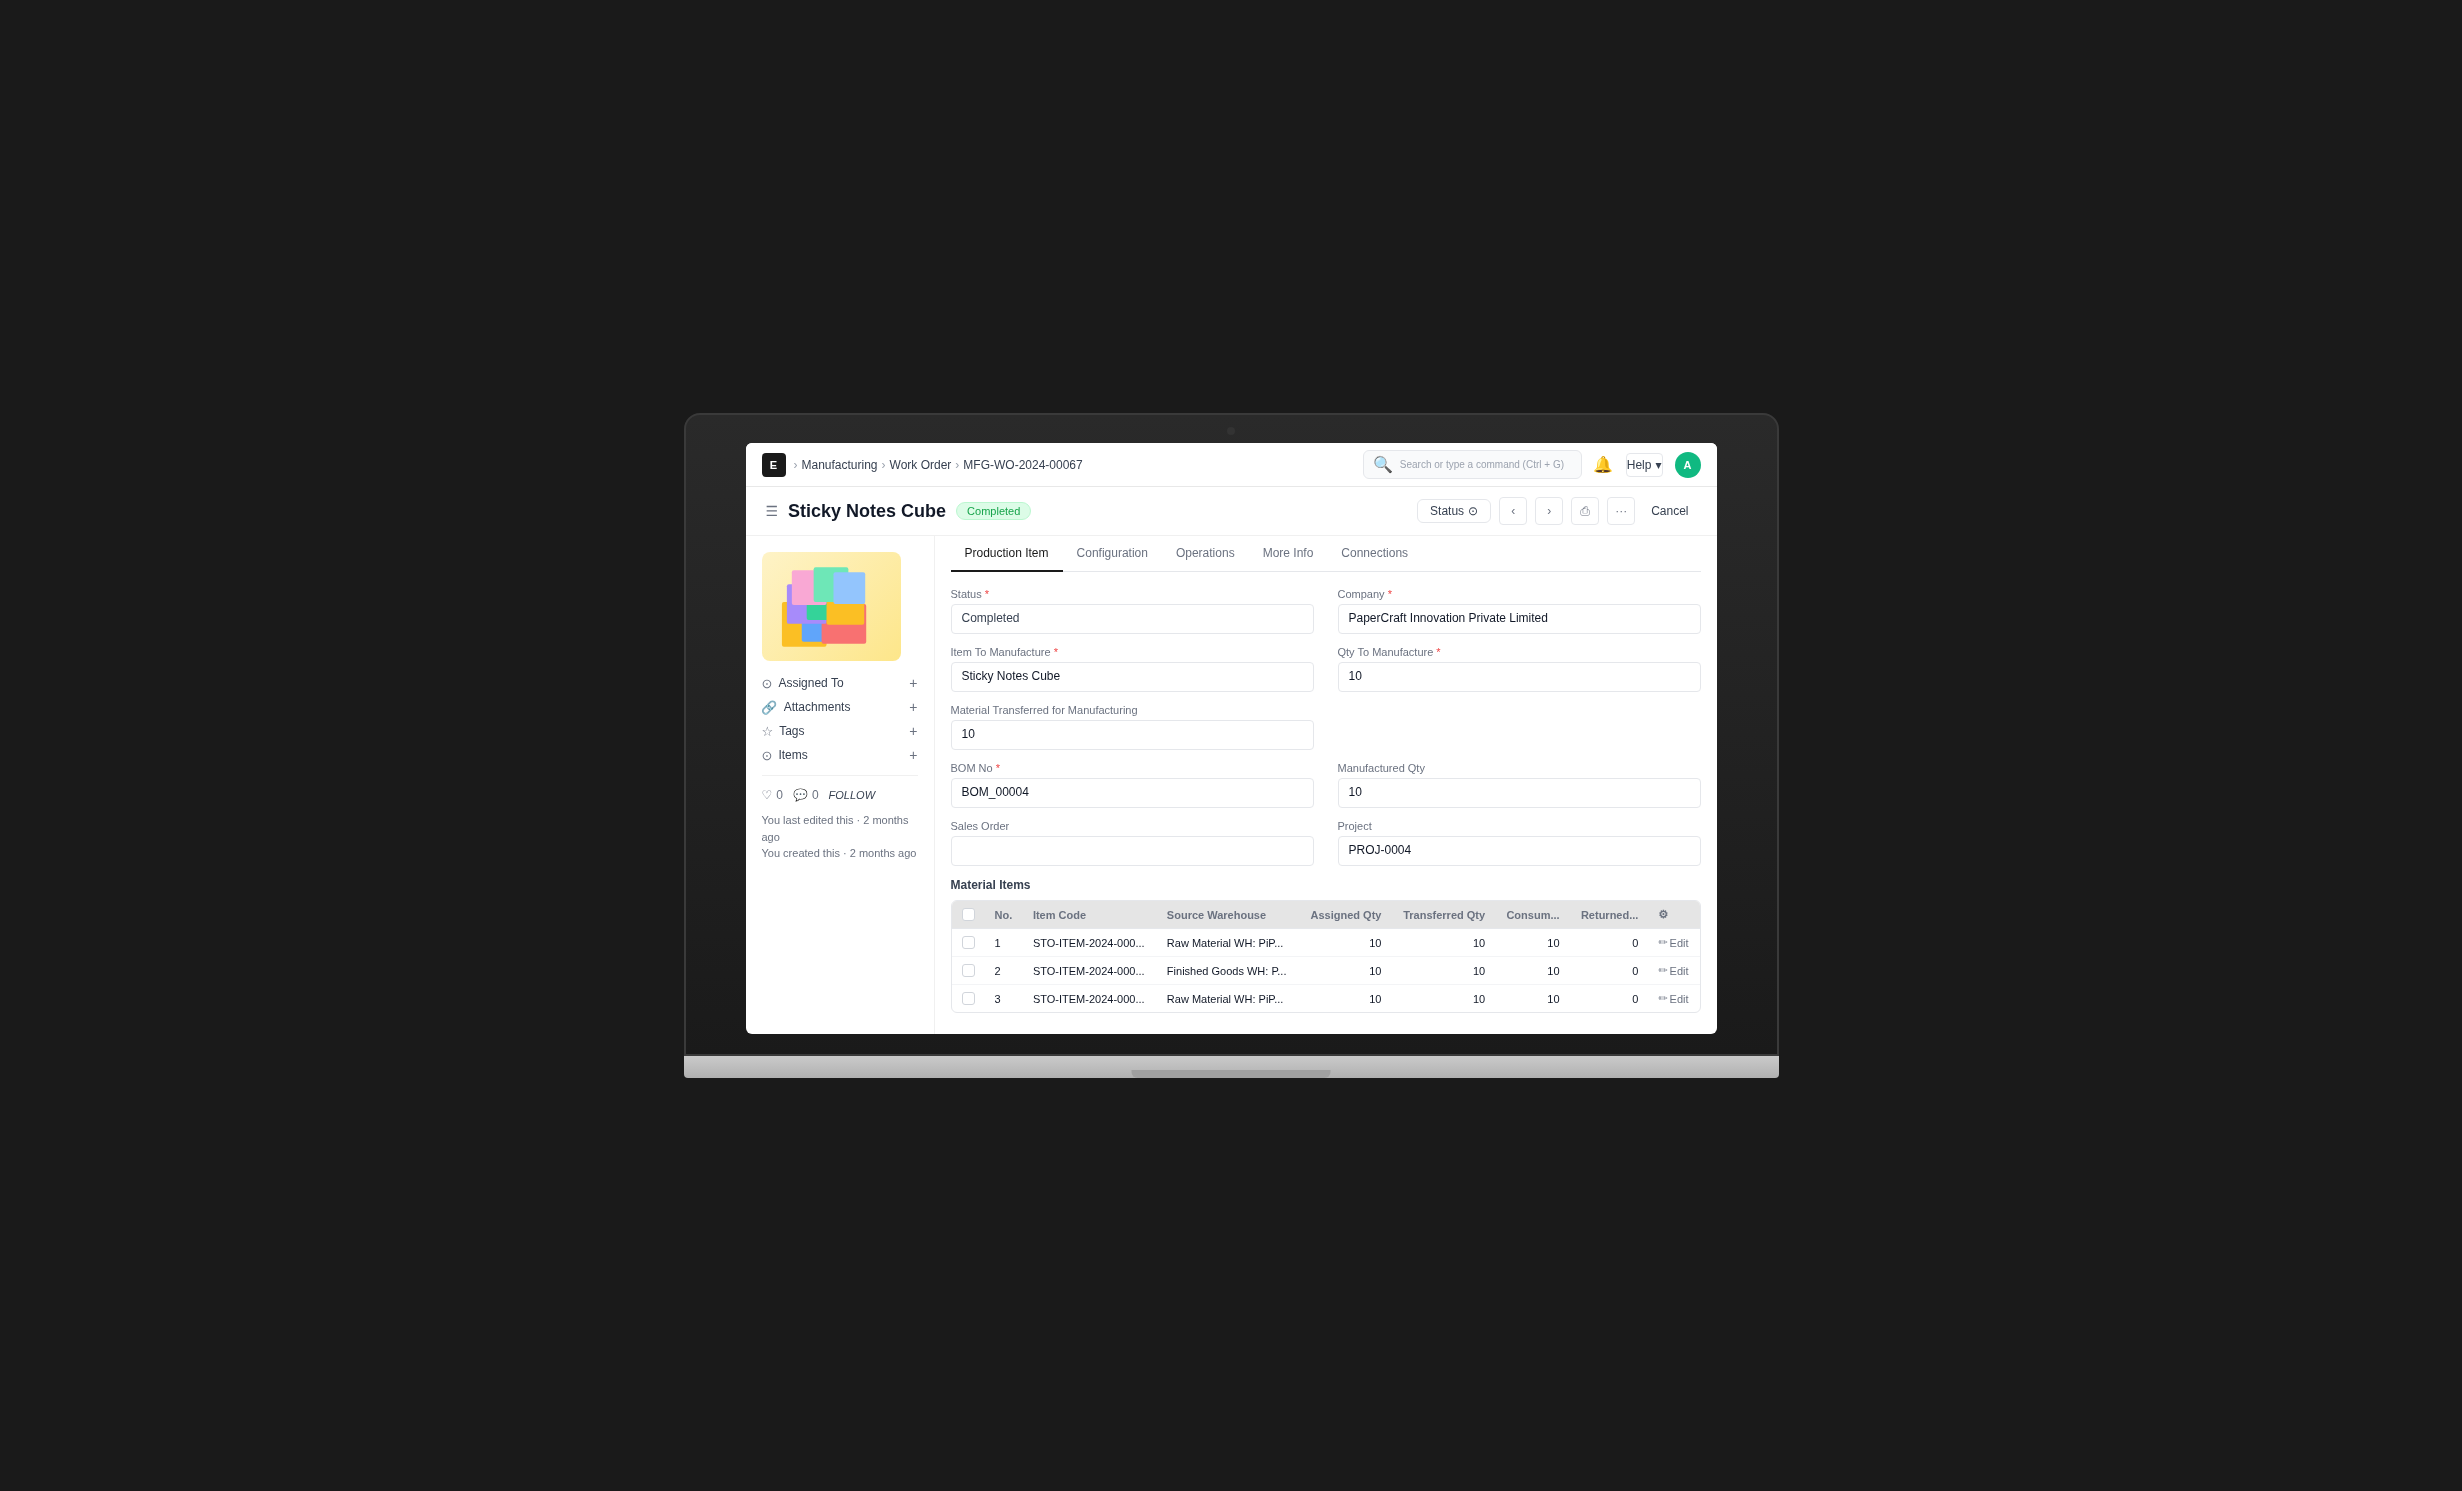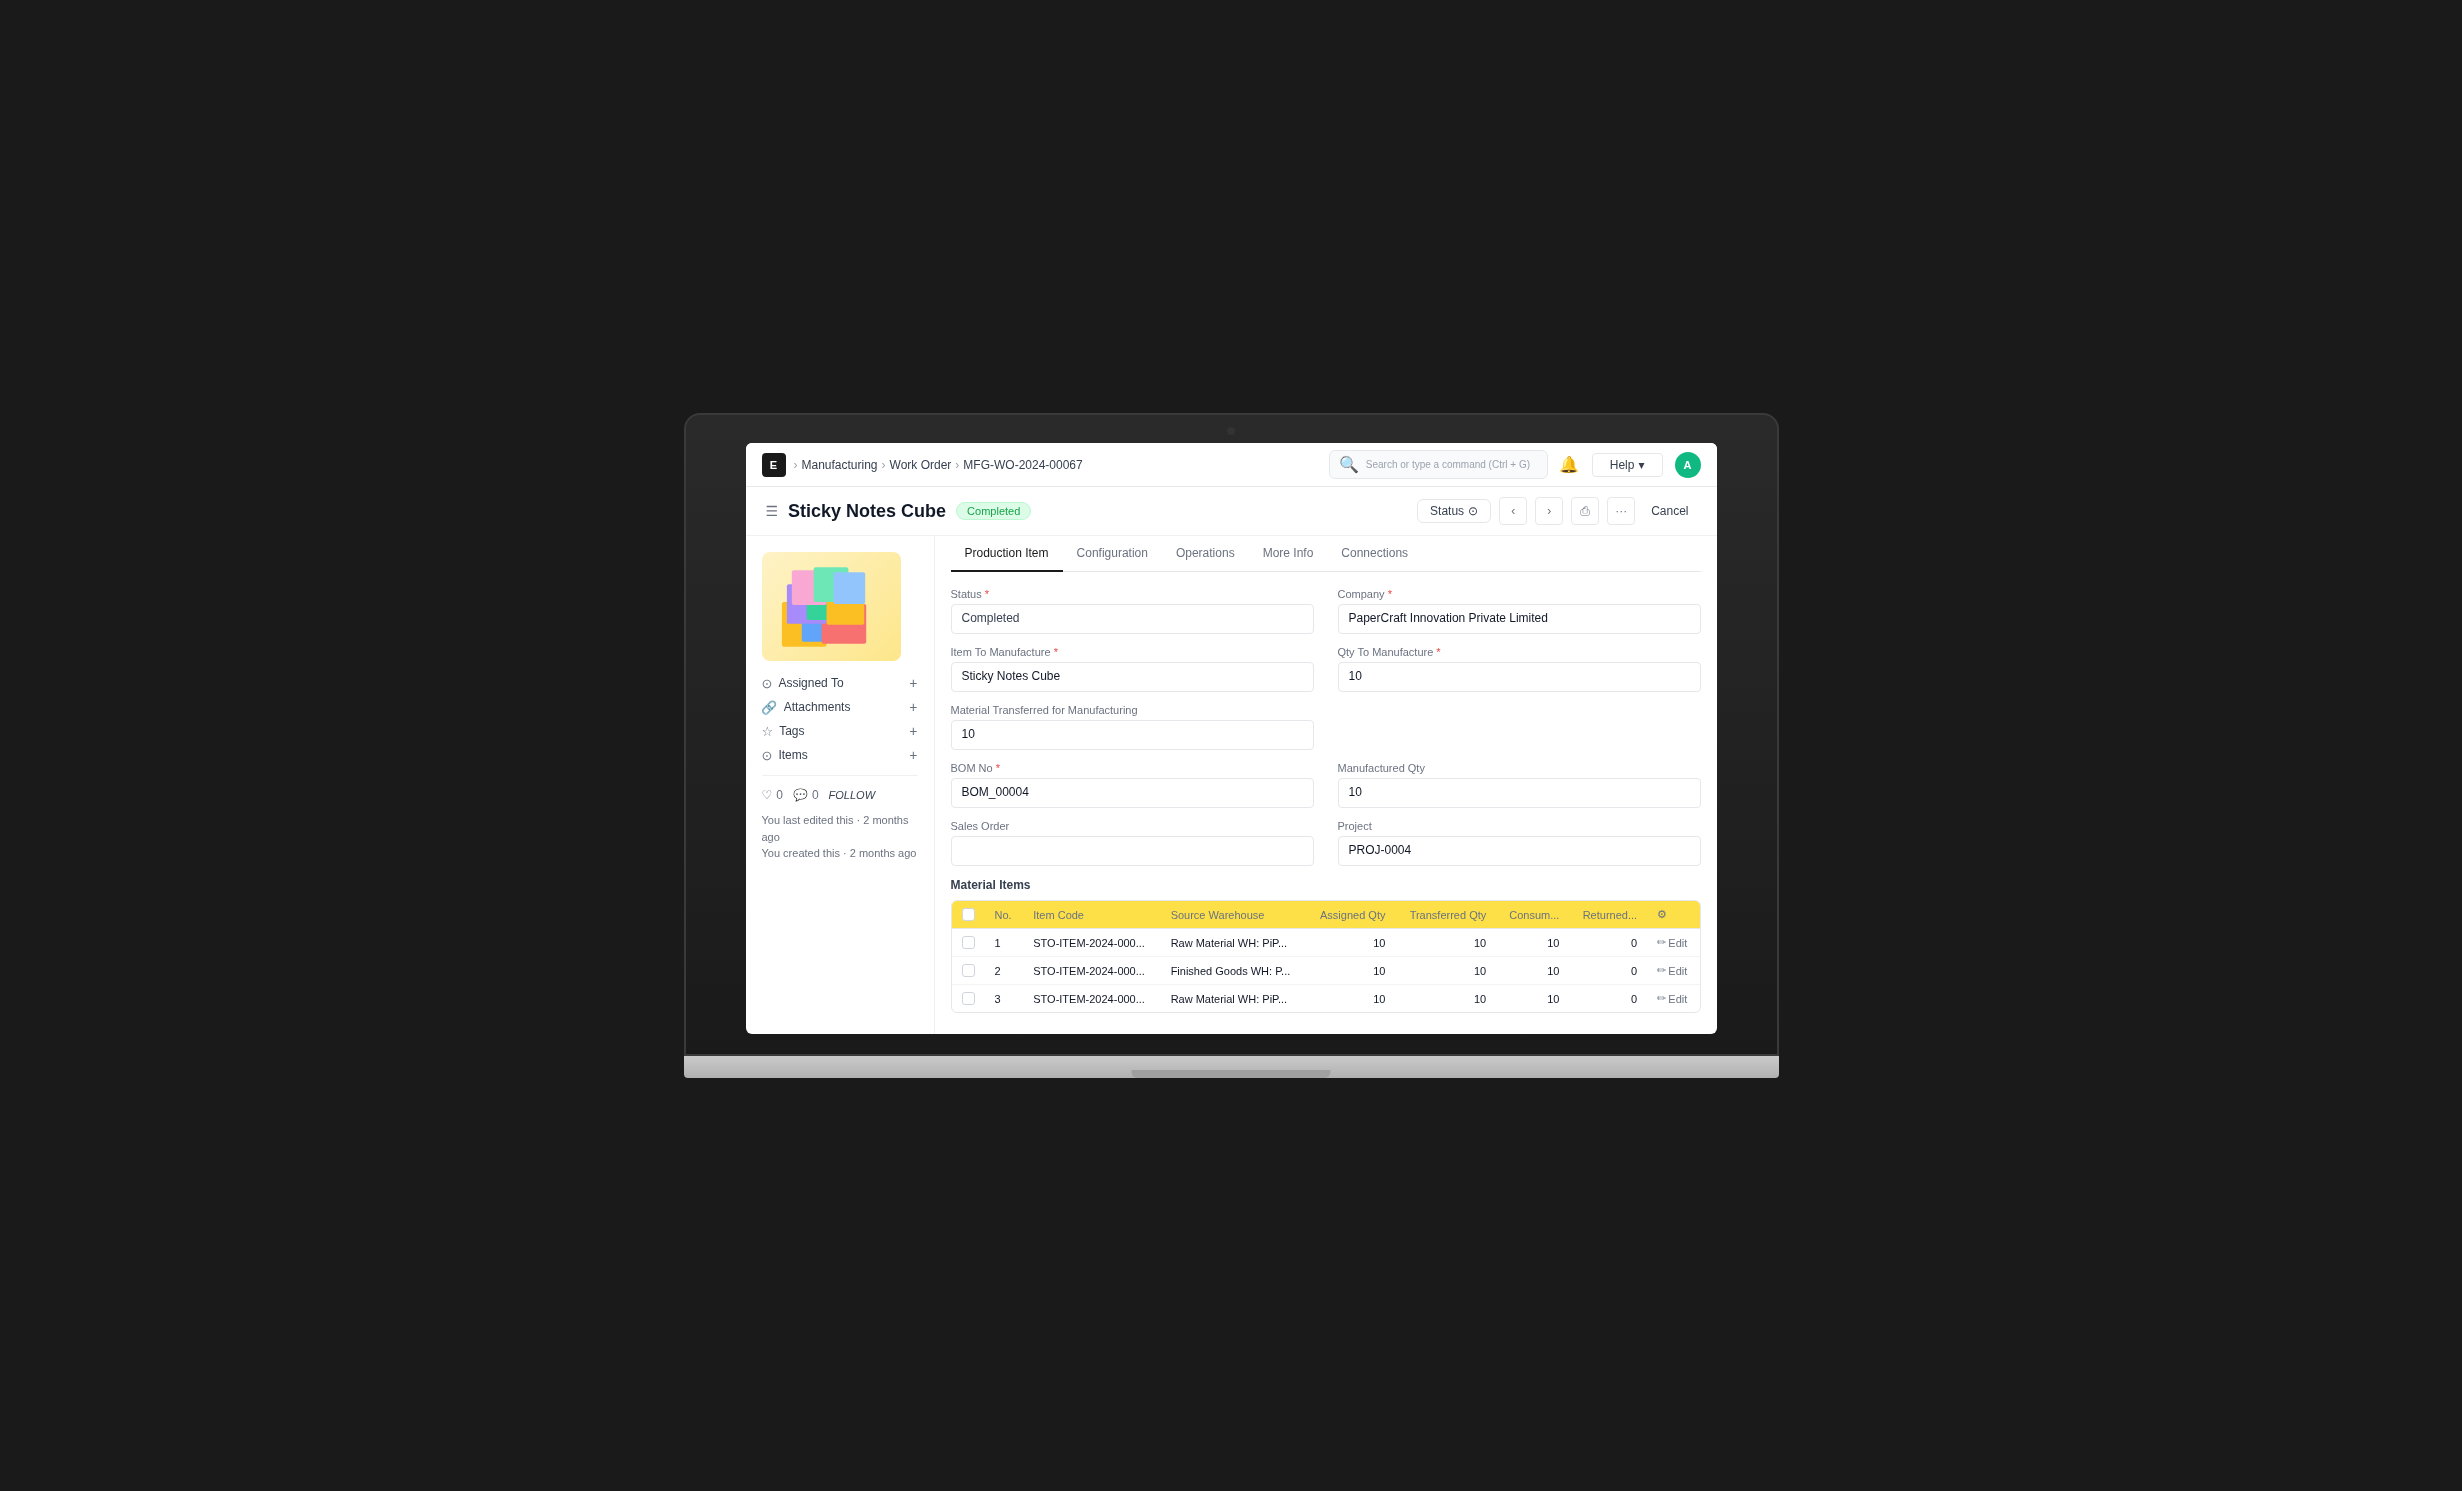--- a/index.html
+++ b/index.html
@@ -137,21 +137,21 @@
       cursor: pointer;
     }
 
     .help-btn {
       display: flex;
       align-items: center;
       gap: 4px;
       font-size: 12px;
       color: #374151;
       cursor: pointer;
-      padding: 4px 17px;
+      padding: 4px 0;
       border-radius: 4px;
       border: 1px solid #e5e7eb;
     }
 
     .avatar {
       width: 26px;
       height: 26px;
       background: #10b981;
       border-radius: 50%;
       display: flex;
@@ -439,25 +439,25 @@
       overflow: hidden;
     }
 
     .data-table {
       width: 100%;
       border-collapse: collapse;
       font-size: 11px;
     }
 
     .data-table th {
-      background: #fde047;
+      background: #e5e5e5;
       padding: 7px 10px;
       text-align: left;
       color: #6b7280;
-      font-weight: 400;
+      font-weight: 700;
       border-bottom: 1px solid #e5e7eb;
       white-space: nowrap;
     }
 
     .data-table th.right,
     .data-table td.right {
       text-align: right;
     }
 
     .data-table td {

